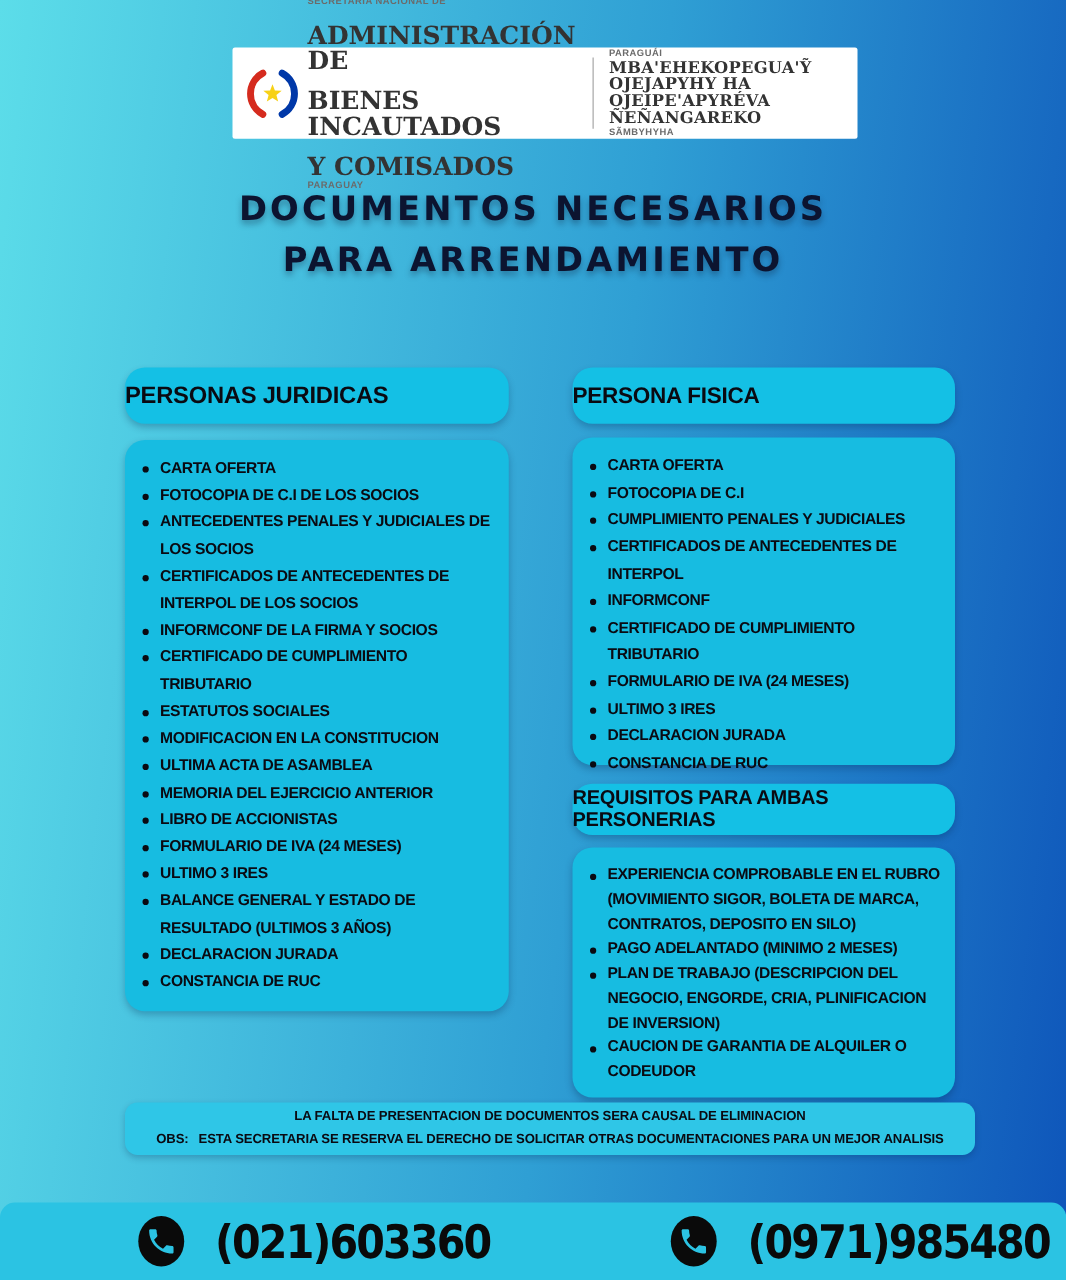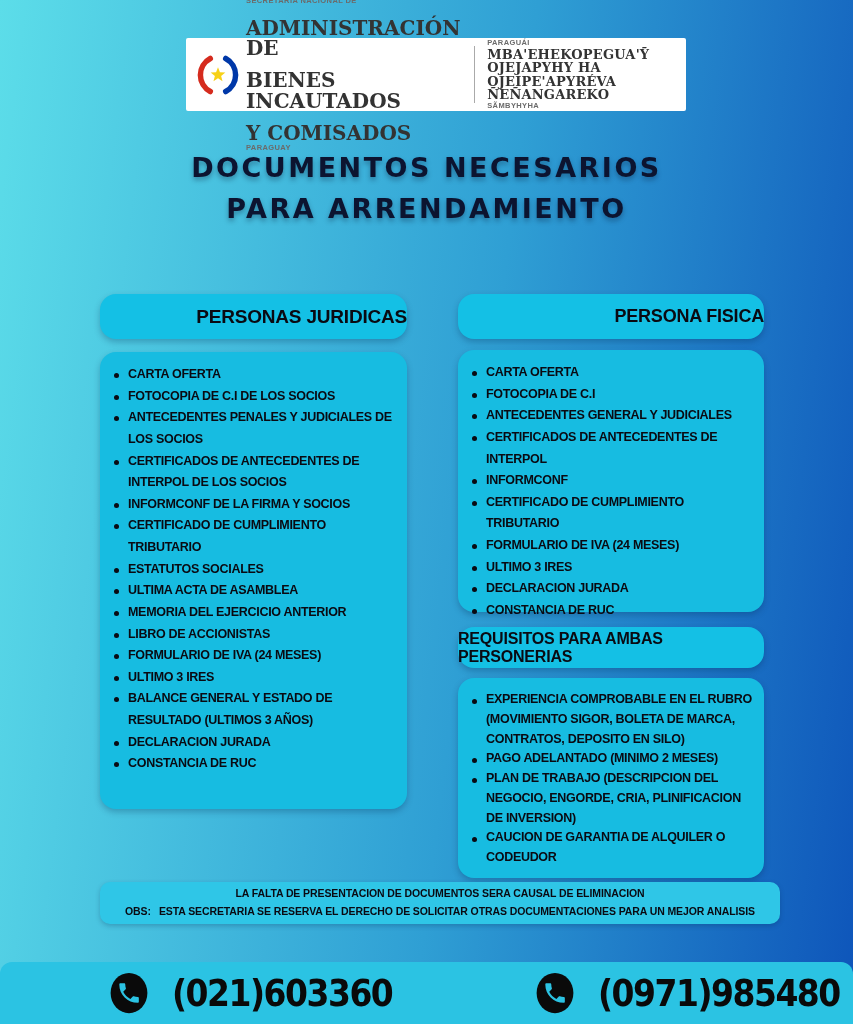--- a/index.html
+++ b/index.html
@@ -24,21 +24,21 @@
   
   .title-wrap{position:absolute;left:0;top:148px;width:100%;text-align:center;}
   .title-line{
     font-family:"DejaVu Sans","Liberation Sans",sans-serif;font-weight:800;font-size:27px;
     color:var(--title-text,#0c1430);letter-spacing:2.5px;line-height:1.5;
     text-shadow:0 3px 5px rgba(8,20,45,.35);
   }
   
   .pill{
     position:absolute;background:var(--pill,#14c0e5);border-radius:16px;
-    display:flex;align-items:center;justify-content:flex-end;
+    display:flex;align-items:center;justify-content:flex-start;
     box-shadow:0 3px 6px rgba(0,40,80,.28);
   }
   .pill-label{font-weight:800;color:#0a0a12;letter-spacing:-.2px;}
   .card{
     position:absolute;background:var(--panel,#17bce1);border-radius:16px;
     padding:12px;box-sizing:border-box;box-shadow:0 3px 6px rgba(0,40,80,.28);
   }
   ul.doc-list{list-style:none;margin:0;padding:0;}
   li.doc-item{
     position:relative;padding-left:16px;font-weight:800;color:#0a0a12;
@@ -112,39 +112,40 @@
   </div>
   <div class="card" style="left:100px;top:352px;width:307px;height:457px;">
     <ul class="doc-list">
         <li class="doc-item">CARTA OFERTA</li>
         <li class="doc-item">FOTOCOPIA DE C.I DE LOS SOCIOS</li>
         <li class="doc-item">ANTECEDENTES PENALES Y JUDICIALES DE LOS SOCIOS</li>
         <li class="doc-item">CERTIFICADOS DE ANTECEDENTES DE INTERPOL DE LOS SOCIOS</li>
         <li class="doc-item">INFORMCONF DE LA FIRMA Y SOCIOS</li>
         <li class="doc-item">CERTIFICADO DE CUMPLIMIENTO TRIBUTARIO</li>
         <li class="doc-item">ESTATUTOS SOCIALES</li>
+        <li class="doc-item">MODIFICACION EN LA CONSTITUCION</li>
         <li class="doc-item">ULTIMA ACTA DE ASAMBLEA</li>
         <li class="doc-item">MEMORIA DEL EJERCICIO ANTERIOR</li>
         <li class="doc-item">LIBRO DE ACCIONISTAS</li>
         <li class="doc-item">FORMULARIO DE IVA (24 MESES)</li>
         <li class="doc-item">ULTIMO 3 IRES</li>
         <li class="doc-item">BALANCE GENERAL Y ESTADO DE RESULTADO (ULTIMOS 3 AÑOS)</li>
         <li class="doc-item">DECLARACION JURADA</li>
         <li class="doc-item">CONSTANCIA DE RUC</li>
       </ul>
   </div>
 
   <div class="pill" style="left:458px;top:294px;width:306px;height:45px;">
     <span class="pill-label" style="font-size:18px;">PERSONA FISICA</span>
   </div>
   <div class="card" style="left:458px;top:350px;width:306px;height:262px;">
     <ul class="doc-list">
         <li class="doc-item">CARTA OFERTA</li>
         <li class="doc-item">FOTOCOPIA DE C.I</li>
-        <li class="doc-item">ANTECEDENTES GENERAL Y JUDICIALES</li>
+        <li class="doc-item">CUMPLIMIENTO PENALES Y JUDICIALES</li>
         <li class="doc-item">CERTIFICADOS DE ANTECEDENTES DE INTERPOL</li>
         <li class="doc-item">INFORMCONF</li>
         <li class="doc-item">CERTIFICADO DE CUMPLIMIENTO TRIBUTARIO</li>
         <li class="doc-item">FORMULARIO DE IVA (24 MESES)</li>
         <li class="doc-item">ULTIMO 3 IRES</li>
         <li class="doc-item">DECLARACION JURADA</li>
         <li class="doc-item">CONSTANCIA DE RUC</li>
       </ul>
   </div>
 

